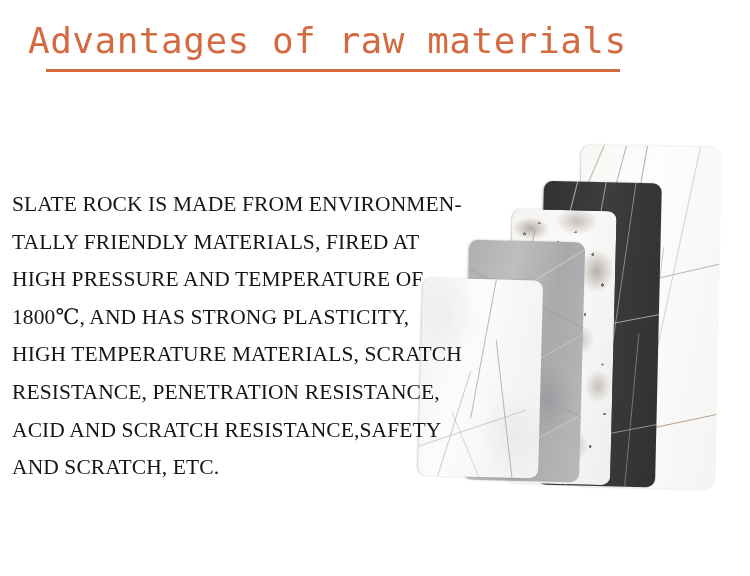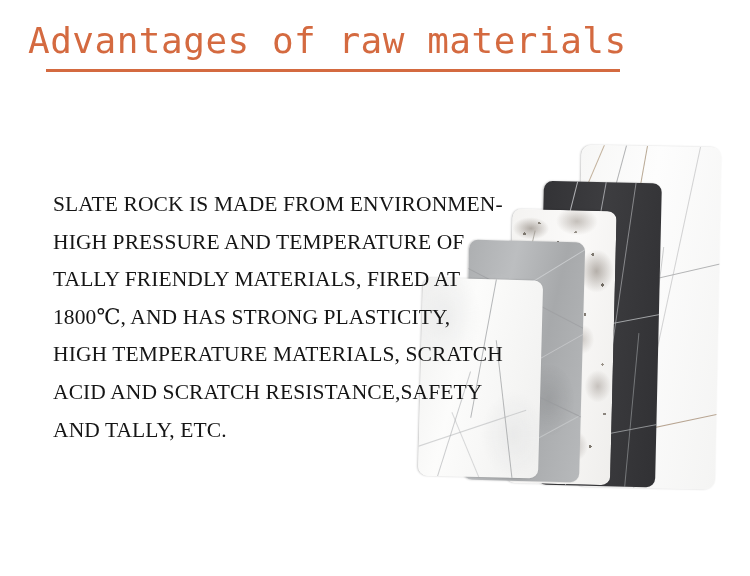--- a/index.html
+++ b/index.html
@@ -49,21 +49,21 @@
     left: 12px;
     top: 186px;
     width: 500px;
     font-family: "Liberation Serif", "DejaVu Serif", serif;
     font-size: 21.5px;
     line-height: 37.6px;
     color: #151515;
     letter-spacing: 0.1px;
     z-index: 5;
   }
-  #body-copy .ln { display: block; white-space: nowrap; margin-left: 41px; }
+  #body-copy .ln { display: block; white-space: nowrap; }
 
   
   #slab-stack {
     position: absolute;
     left: 0;
     top: 0;
     width: 750px;
     height: 576px;
     z-index: 2;
   }
@@ -282,26 +282,27 @@
 </head>
 <body>
 
 <div id="title-block">
   <div id="page-title">Advantages of raw materials</div>
   <div id="title-underline"></div>
 </div>
 
 <div id="body-copy">
   <span class="ln">SLATE ROCK IS MADE FROM ENVIRONMEN-</span>
+  <span class="ln">TALLY FRIENDLY MATERIALS, FIRED AT</span>
   <span class="ln">HIGH PRESSURE AND TEMPERATURE OF</span>
-  <span class="ln">TALLY FRIENDLY MATERIALS, FIRED AT</span>
   <span class="ln">1800℃, AND HAS STRONG PLASTICITY,</span>
   <span class="ln">HIGH TEMPERATURE MATERIALS, SCRATCH</span>
+  <span class="ln">RESISTANCE, PENETRATION RESISTANCE,</span>
   <span class="ln">ACID AND SCRATCH RESISTANCE,SAFETY</span>
-  <span class="ln">AND TALLY, ETC.</span>
+  <span class="ln">AND SCRATCH, ETC.</span>
 </div>
 
 <div id="slab-stack">
 
   <div class="slab" id="slab-white-back">
     <div class="face"></div>
     <div class="v1"></div>
     <div class="v2"></div>
     <div class="v3"></div>
     <div class="v4"></div>

